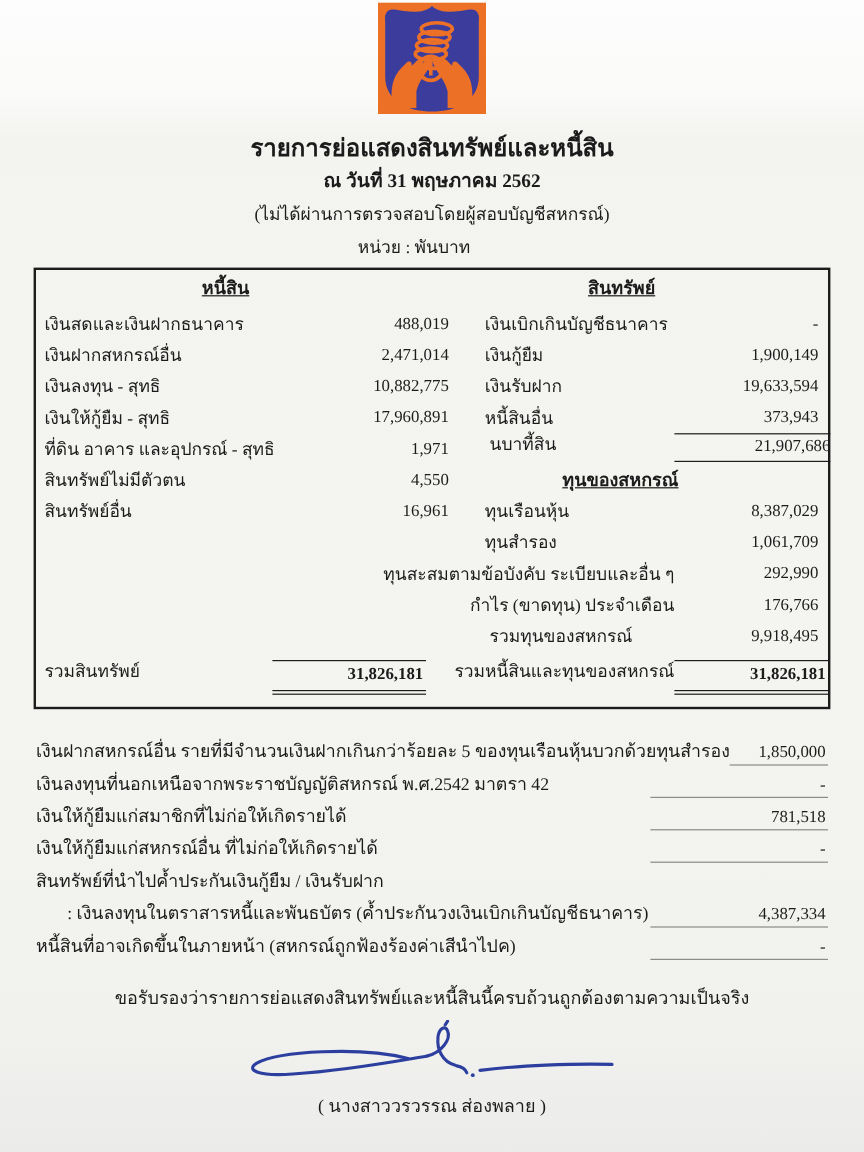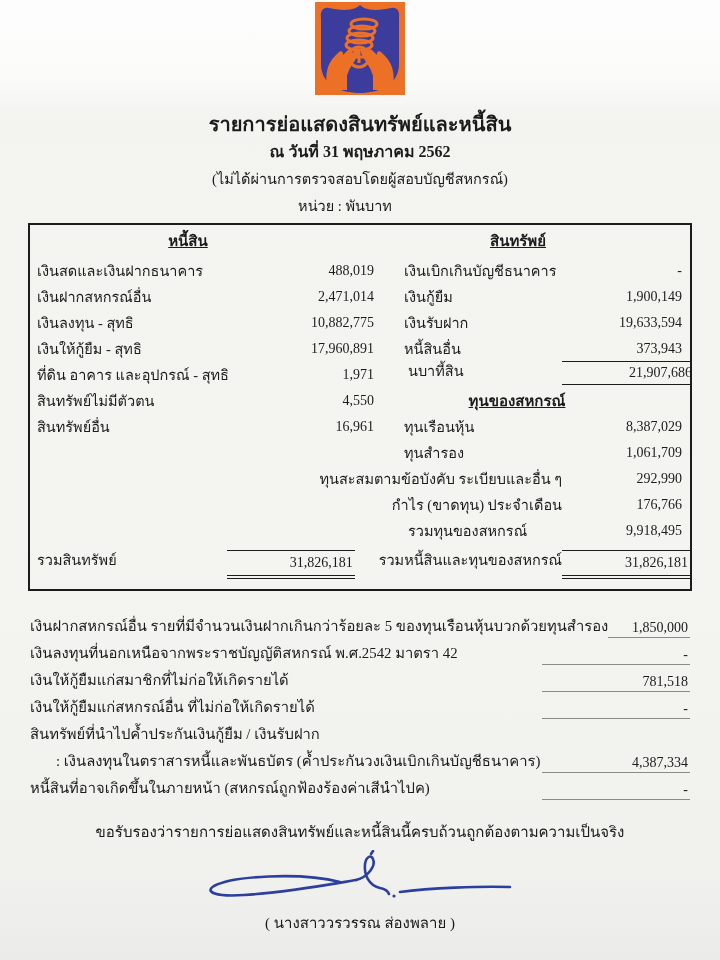--- a/index.html
+++ b/index.html
@@ -32,21 +32,21 @@
   .l-label { flex:1; padding-left:30px; white-space:nowrap; }
   .l-value { width:128px; text-align:right; padding-right:8px; white-space:nowrap; font-size:14px; }
   .hdr-row { height:28px; align-items:center; }
   .hdr { font-weight:bold; text-decoration:underline; font-size:15px; text-align:center; }
   .a-hdr { width:344px; }
   .l-hdr { flex:1; }
   .indent { padding-left:34px; }
   .line-tb { display:inline-block; min-width:130px; border-top:1.5px solid #1c1c1c; border-bottom:1.5px solid #1c1c1c; padding:1px 0 1px 0; }
   .eq-hdr-cell { flex:1; text-align:center; font-weight:bold; text-decoration:underline; font-size:15px; padding-right:30px; }
   .tot-row { height:34px; margin-top:4px; }
-  .tot-box { display:inline-block; min-width:128px; border-top:1.5px solid #1c1c1c; border-bottom:4px double #1c1c1c; padding:2px 2px 2px 0; }
+  .tot-box { display:inline-block; min-width:128px; border-top:1.5px solid #1c1c1c; border-bottom:4px double #1c1c1c; padding:2px 2px 2px 0;font-weight:bold; }
   
   .notes { margin:20px 30px 0 30px; }
   .note-row { display:flex; align-items:flex-end; height:27px; font-size:14.8px; }
   .note-label { flex:1; white-space:nowrap; }
   .note-label.n-indent { padding-left:26px; }
   .note-value { width:148px; text-align:right; font-size:14px; border-bottom:1.2px solid #8a8a86; padding:0 2px 1px 0; }
   .note-row.no-line .note-value { border-bottom:none; }
   
   .cert { text-align:center; margin-top:20px; font-size:15px; }
   .sig-wrap { display:flex; justify-content:center; margin-top:6px; height:58px; }

